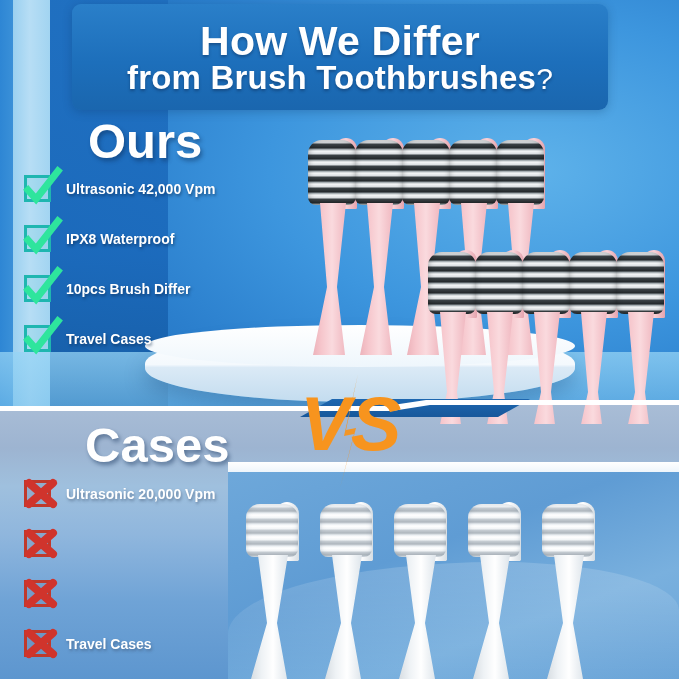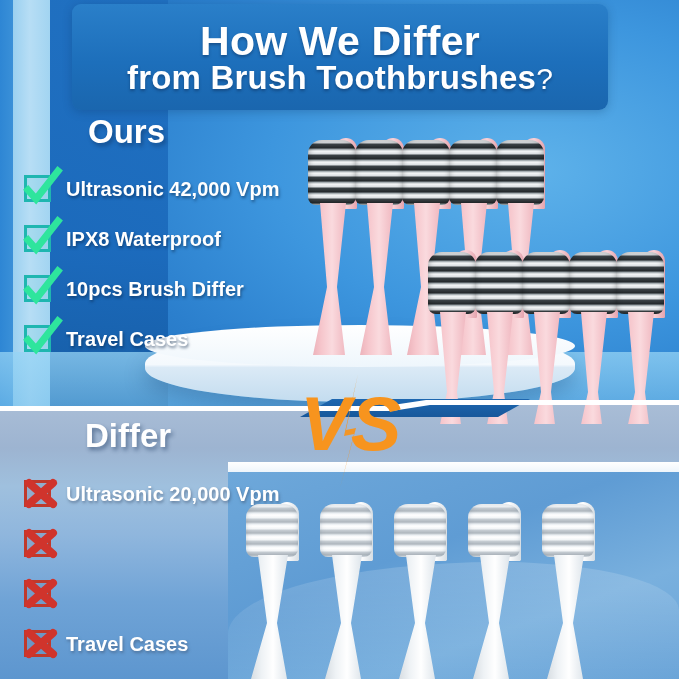--- a/index.html
+++ b/index.html
@@ -38,31 +38,31 @@
           background:linear-gradient(180deg,#2a7fc9 0%,#1d6fbb 55%,#1a66ae 100%);
           box-shadow:0 2px 10px rgba(8,42,85,.25);}
   .banner .ln{position:absolute;left:0;width:536px;text-align:center;color:#ffffff;
               font-weight:bold;letter-spacing:.2px;
               text-shadow:0 2px 3px rgba(10,40,80,.45);}
   .ln1{top:14px;font-size:41px;}
   .ln2{top:55px;font-size:33px;}
   .qm{font-weight:normal;font-size:30px;}
 
   
-  h2.sec{position:absolute;margin:0;color:#ffffff;font-size:33px;font-weight:bold;
+  h2.sec{position:absolute;margin:0;color:#ffffff;font-size:49px;font-weight:bold;
          text-shadow:2px 3px 4px rgba(10,40,80,.45);}
   #ours-title{left:88px;top:113px;}
   #others-title{left:85px;top:417px;}
 
   
   .flist{position:absolute;left:22px;}
   #ours-list{top:164px;}
   #others-list{top:469px;}
   .frow{display:flex;align-items:center;height:50px;}
-  .ftext{color:#ffffff;font-size:20px;font-weight:bold;margin-left:10px;white-space:nowrap;
+  .ftext{color:#ffffff;font-size:14px;font-weight:bold;margin-left:10px;white-space:nowrap;
          text-shadow:1px 2px 3px rgba(8,35,70,.55);}
   #others-list .ftext{text-shadow:1px 2px 3px rgba(60,80,110,.55);}
 
   
   .ic{position:relative;width:34px;height:34px;flex:0 0 34px;}
   .ic .box{position:absolute;left:2px;top:3px;width:27px;height:27px;
            border:3px solid #1fb6b0;box-sizing:border-box;background:rgba(60,200,200,.12);}
   .ic svg{position:absolute;left:-2px;top:-6px;overflow:visible;}
   
   .xc .box{border:3px solid #c0392b;background:rgba(120,140,175,.35);}
@@ -237,21 +237,21 @@
         </div>
         <div class="brush white" style="left: 314px; top: 34px; width: 52px; height: 175px; z-index: 2;">
           <div class="bristles" style="width: 52px; height: 53px; background: repeating-linear-gradient(rgb(255, 255, 255) 0px, rgb(241, 244, 246) 3px, rgb(200, 207, 213) 4px, rgb(174, 182, 189) 7px, rgb(232, 237, 241) 9px, rgb(255, 255, 255) 11px); box-shadow: rgba(110, 130, 150, 0.35) 0px 0px 5px inset;"></div>
           <div style="position: absolute; left: 29px; top: -2px; width: 24px; height: 59px; border-radius: 52px 52px 6px 6px; z-index: -1; background: linear-gradient(90deg, rgb(228, 233, 238), rgb(255, 255, 255), rgb(214, 221, 227));"></div>
           <div class="neck" style="left: 0px; top: 51px; width: 52px; height: 124px; clip-path: polygon(12px 0px, 42px 0px, 31px 68px, 41px 124px, 5px 124px, 21px 68px);"></div>
         </div>
       </div>
   </div>
   <div class="photo-edge"></div>
 
-  <h2 class="sec" id="others-title">Differ</h2>
+  <h2 class="sec" id="others-title">Cases</h2>
   <div class="flist" id="others-list">
       <div class="frow">
         <div class="ic xc">
           <div class="box"></div>
           <svg width="42" height="42" viewBox="0 0 42 42">
             <path d="M9 12 L33 33" stroke="#d0342c" stroke-width="8" fill="none" stroke-linecap="round"></path>
             <path d="M33 12 L9 33" stroke="#d0342c" stroke-width="8" fill="none" stroke-linecap="round"></path>
           </svg>
         </div>
         <span class="ftext">Ultrasonic 20,000 Vpm</span>

